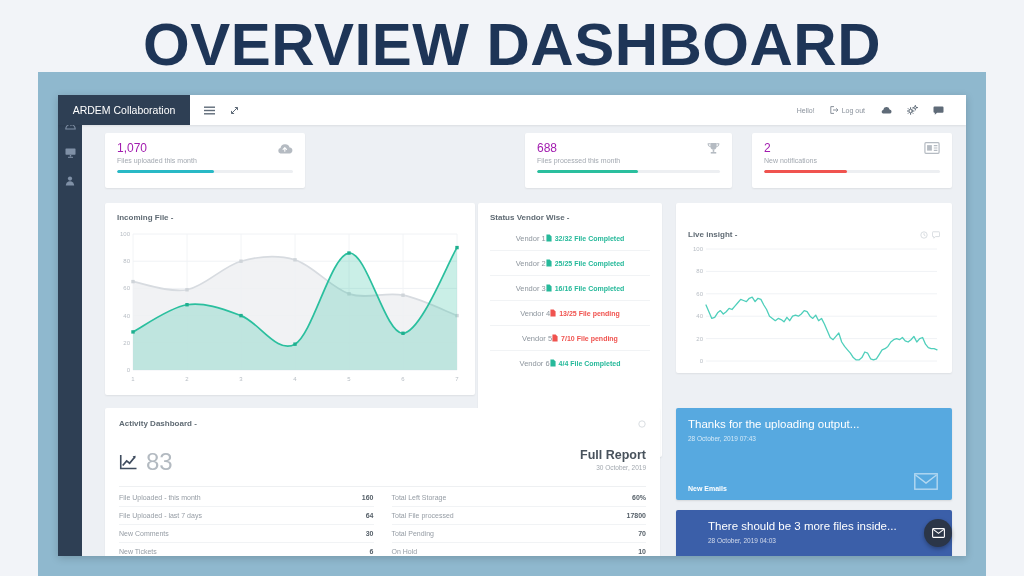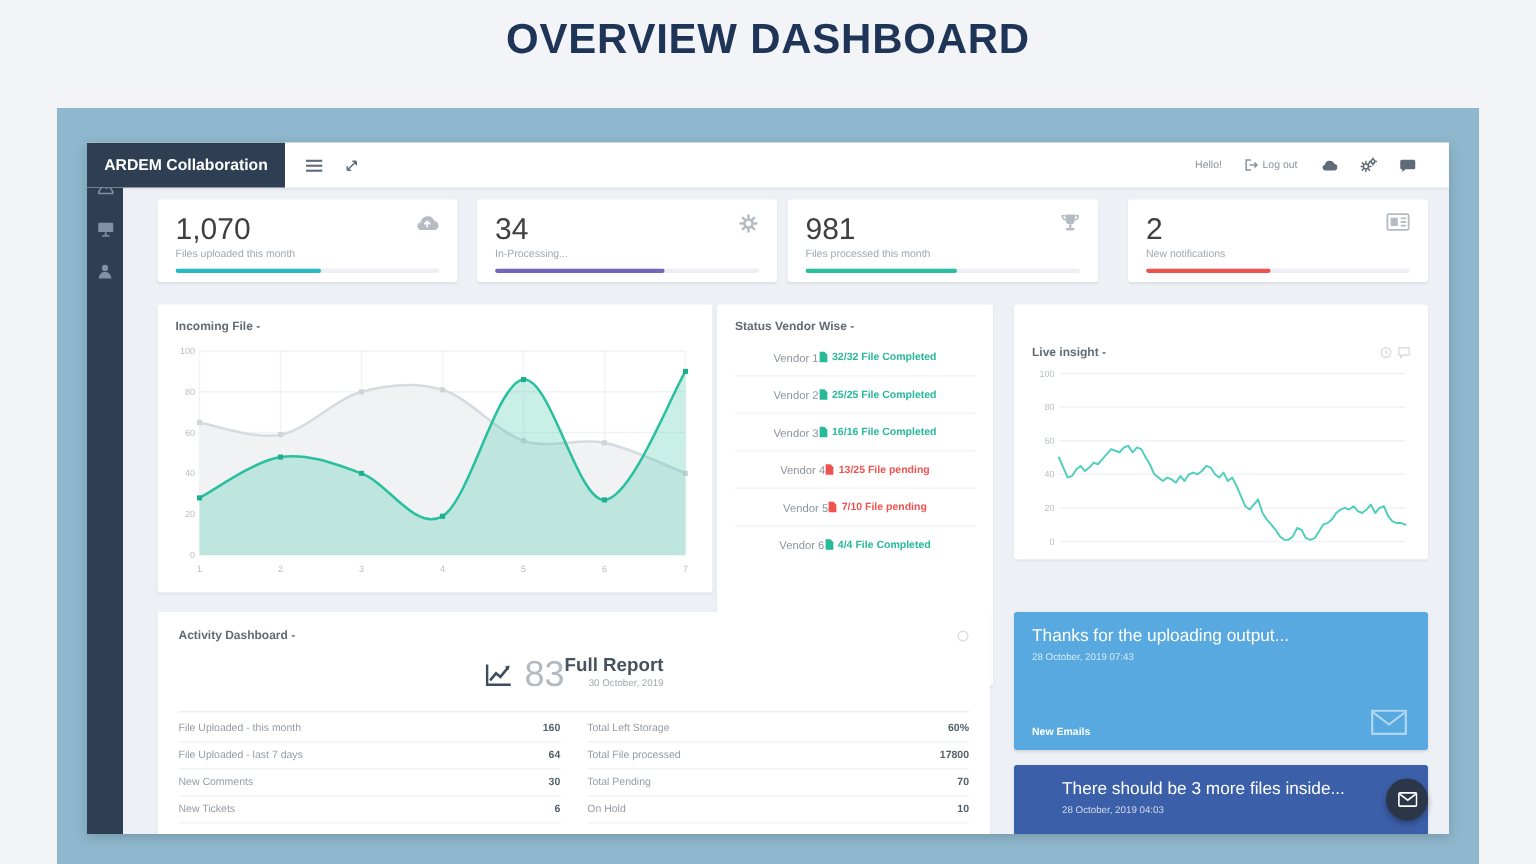--- a/index.html
+++ b/index.html
@@ -1,50 +1,50 @@
 <!DOCTYPE html>
 <html><head>
 <meta charset="utf-8">
 <style>
   html,body{margin:0;padding:0}
   body{width:1024px;height:576px;background:#f2f4f8;font-family:"Liberation Sans",sans-serif;position:relative;overflow:hidden}
-  .page-title{position:absolute;top:10px;left:0;width:100%;text-align:center;font-size:28px;font-weight:bold;color:#1e3557;font-stretch:condensed;letter-spacing:.5px}
+  .page-title{position:absolute;top:10px;left:0;width:100%;text-align:center;font-size:60px;font-weight:bold;color:#1e3557;font-stretch:condensed;letter-spacing:.5px}
   .frame{position:absolute;left:38px;top:72px;width:948px;height:504px;background:#8fb8ce}
   .dashboard{position:absolute;left:58px;top:95px;width:908px;height:461px;background:#edf0f4;overflow:hidden;box-shadow:0 2px 8px rgba(0,0,0,.18)}
   
   .navbar{position:absolute;left:0;top:0;width:908px;height:30px;background:#fff;box-shadow:0 1px 2px rgba(0,0,0,.08);display:flex;align-items:center;z-index:5}
-  .brand{width:132px;height:30px;background:#2e3f54;color:#fff;font-size:10.5px;font-weight:bold;display:flex;align-items:center;justify-content:center;flex:0 0 auto}
+  .brand{width:132px;height:30px;background:#2e3f54;color:#fff;font-size:10.5px;font-weight:normal;display:flex;align-items:center;justify-content:center;flex:0 0 auto}
   .nav-left{display:flex;align-items:center;gap:15px;margin-left:14px;color:#5f6b78}
   .nav-right{margin-left:auto;display:flex;align-items:center;gap:15px;padding-right:22px;color:#5f6b78}
   .nav-text{font-size:7px;color:#8a929c}
   .logout{display:flex;align-items:center;gap:3px;font-size:7px;color:#8a929c;cursor:pointer}
   
   .sidebar{position:absolute;left:0;top:30px;width:24px;height:431px;background:#2e3f54;display:flex;flex-direction:column;align-items:center;overflow:hidden;color:#8091a7;z-index:4}
   .sidebar .s-icon{margin-top:18px}
   .sidebar .s-icon.clipped{margin-top:-5px}
   
   .card{position:absolute;background:#fff;border-radius:2px;box-shadow:0 1px 2px rgba(0,0,0,.07);box-sizing:border-box}
   .stat-card{height:55px;padding:9px 12px}
-  .stat-value{font-size:20px;color:#404040;line-height:1.1}
+  .stat-value{font-size:12px;color:#a21caf;line-height:1.1}
   .stat-label{font-size:7px;color:#a2a8b0;margin-top:2px}
   .bar{height:3px;background:#edeff2;border-radius:2px;margin-top:6px;overflow:hidden}
   .bar-fill{height:3px;border-radius:2px}
   .stat-icon{position:absolute;right:12px;top:9px;color:#b5bbc2}
   .panel-title{font-size:8px;font-weight:bold;color:#606b74}
   .panel-head{display:flex;align-items:center;justify-content:space-between}
   .head-icons{display:flex;gap:4px;color:#d9dde1}
   
   .vrow{display:flex;justify-content:center;align-items:center;height:24px;border-bottom:1px solid #f1f3f5}
   .vrow:last-child{border-bottom:none}
   .vname{font-size:7.5px;color:#8d959d}
   .vstatus{font-weight:bold;font-size:7px;display:flex;gap:3px;align-items:center}
   .state-completed{color:#26b99a}
   .state-pending{color:#f0534f}
   
-  .act-row{display:flex;align-items:flex-start;justify-content:center;margin-top:8px}
+  .act-row{display:flex;align-items:flex-start;justify-content:space-between;margin-top:20px}
   .act-left{display:flex;align-items:center;gap:8px;color:#3f4c5e}
   .act-score{font-size:24px;color:#b3bac1}
   .report-label{font-size:12.5px;font-weight:bold;color:#48525c;text-align:right;cursor:pointer}
   .report-date{font-size:6.5px;color:#a2a8af;text-align:right;margin-top:2px}
   .act-divider{border-top:1px solid #eef0f2;margin-top:10px}
   .act-table{display:flex;gap:18px;margin-top:2px}
   .act-col{flex:1}
   .arow{display:flex;justify-content:space-between;align-items:center;height:17px;border-bottom:1px solid #f1f3f5;font-size:7px}
   .alabel{color:#959ca4}
   .avalue{font-weight:bold;color:#555f68}
@@ -140,35 +140,22 @@
     <div class="bar">
         <div class="bar-fill" style="width: 55%; background: rgb(41, 185, 198);"></div>
       </div>
     <span class="stat-icon">
       <svg width="17" height="12" viewBox="0 0 17 12">
           <path d="M4.4,11.4 h8.8 a3,3 0 0 0 0.4,-6 a4.7,4.7 0 0 0 -9.1,0.7 a2.7,2.7 0 0 0 -0.1,5.3 z" fill="currentColor"></path>
           <path d="M8.8,9.2 V5.6 M8.8,5.6 l-1.7,1.7 M8.8,5.6 l1.7,1.7" stroke="#fff" stroke-width="1.1" fill="none" stroke-linecap="round"></path>
         </svg>
     </span>
   </div>
-  <div class="card stat-card" style="left:260px;top:38px;width:200px">
-    <div class="stat-value">34</div>
-    <div class="stat-label">In-Processing...</div>
-    <div class="bar">
-        <div class="bar-fill" style="width: 64%; background: rgb(114, 102, 186);"></div>
-      </div>
-    <span class="stat-icon">
-      <svg width="14" height="14" viewBox="0 0 10 10" fill="none" stroke="currentColor" stroke-width="1.2" stroke-linecap="round">
-          <circle cx="5" cy="5" r="1.9"></circle>
-          <path d="M5,2.4 V1.2 M5,7.6 V8.8 M2.4,5 H1.2 M7.6,5 H8.8 M3.2,3.2 L2.3,2.3 M6.8,6.8 L7.7,7.7 M3.2,6.8 L2.3,7.7 M6.8,3.2 L7.7,2.3"></path>
-        </svg>
-    </span>
-  </div>
   <div class="card stat-card" style="left:467px;top:38px;width:207px">
-    <div class="stat-value">981</div>
+    <div class="stat-value">688</div>
     <div class="stat-label">Files processed this month</div>
     <div class="bar">
         <div class="bar-fill" style="width: 55%; background: rgb(42, 191, 158);"></div>
       </div>
     <span class="stat-icon">
       <svg width="13" height="13" viewBox="0 0 10 10">
           <path d="M2.6,0.8 h4.8 v2.7 a2.4,2.4 0 0 1 -4.8,0 z" fill="currentColor"></path>
           <path d="M2.5,1.4 H0.9 a1.9,1.9 0 0 0 1.9,2.1 M7.5,1.4 H9.1 a1.9,1.9 0 0 1 -1.9,2.1" fill="none" stroke="currentColor" stroke-width="0.8"></path>
           <rect x="4.4" y="6" width="1.2" height="1.6" fill="currentColor"></rect>
           <rect x="2.9" y="7.7" width="4.2" height="1.2" fill="currentColor"></rect>

